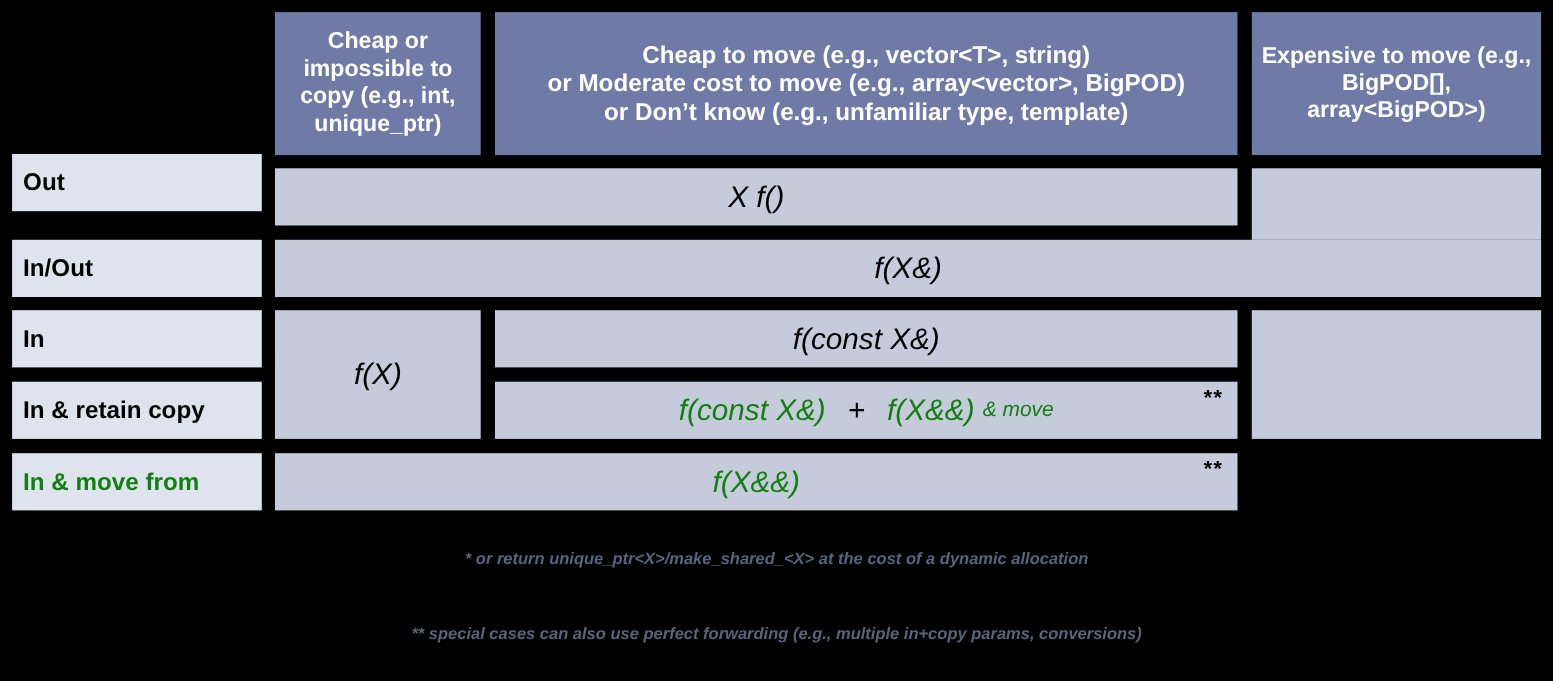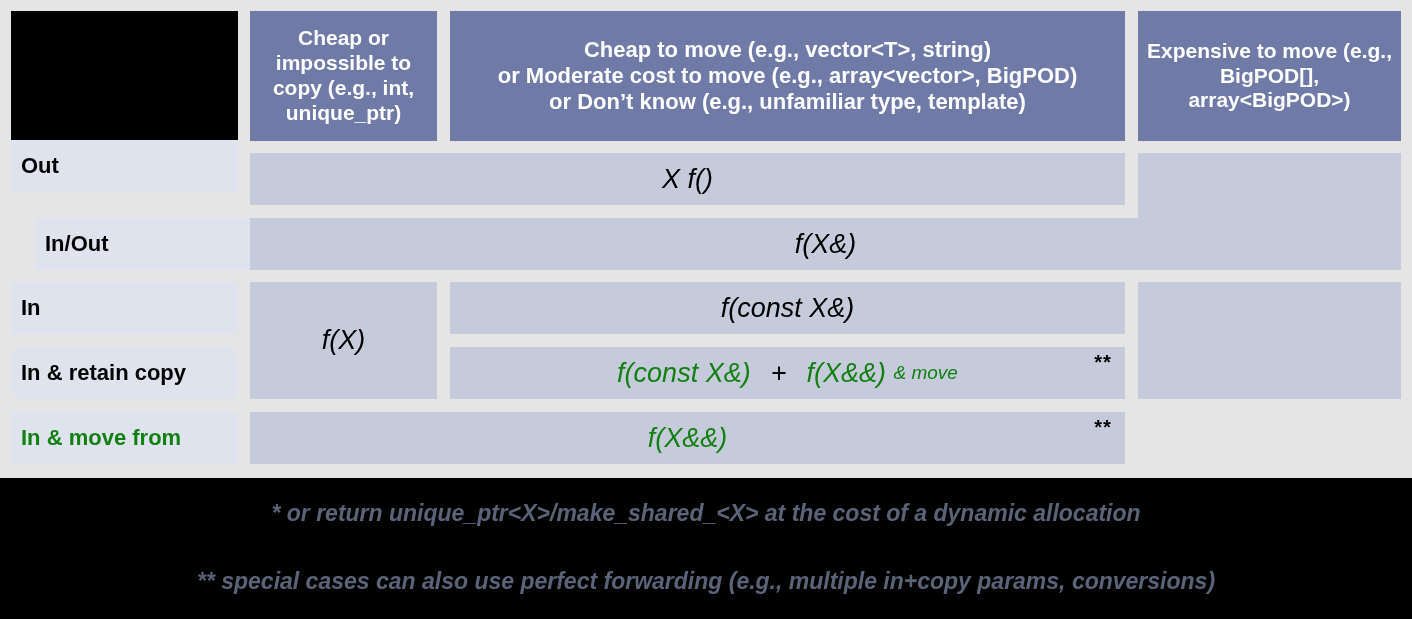--- a/index.html
+++ b/index.html
@@ -13,21 +13,21 @@
     font-family: "Liberation Sans", sans-serif;
     overflow: hidden;
     position: relative;
   }
 
   #slide {
     position: absolute;
     left: 0; top: 0;
     width: 1412px;
     height: 619px;
-    background: #e5e5e5;
+    background: #000000;
   }
 
   
   .corner-block {
     position: absolute;
     left: 11px; top: 11px;
     width: 227px; height: 130px;
     background: #000000;
   }
 
@@ -105,21 +105,21 @@
     width: 1412px; height: 141px;
     background: #000000;
   }
   .footnote {
     position: absolute;
     width: 1412px;
     text-align: center;
     font-style: italic;
     font-weight: bold;
     color: #5a6378;
-    font-size: 23px;
+    font-size: 15px;
     font-family: "Liberation Sans", sans-serif;
   }
   #footnote-1 { top: 500px; }
   #footnote-2 { top: 568px; }
 </style>
 </head>
 <body>
 
 <div id="slide">
 
@@ -145,23 +145,23 @@
     </div>
   </div>
 
   <div class="hdr" id="hdr-expensive">
     <div>
       <b>Expensive to move</b><span class="lt"> (e.g., BigPOD</span><b>[]</b><span class="lt">, array&lt;BigPOD&gt;)</span>
     </div>
   </div>
 
   <div class="rowlabel" style="top:140px;">Out</div>
-  <div class="rowlabel" style="top:218px;margin-left:24px;">In/Out</div>
+  <div class="rowlabel" style="top:218px;">In/Out</div>
   <div class="rowlabel" style="top:282px;">In</div>
-  <div class="rowlabel" style="top:347px;border-radius:10px;">In &amp; retain copy</div>
+  <div class="rowlabel" style="top:347px;">In &amp; retain copy</div>
   <div class="rowlabel green" style="top:412px;">In &amp; move from</div>
 
   <div class="cell" style="left:250px; top:153px; width:875px; height:52px;">X f()</div>
   <div class="cell blank" style="left:1138px; top:153px; width:263px; height:65px;"></div>
 
   <div class="cell" style="left:250px; top:218px; width:1151px; height:52px;">f(X&amp;)</div>
 
   <div class="cell" style="left:250px; top:282px; width:187px; height:117px;">f(X)</div>
 
   <div class="cell" style="left:450px; top:282px; width:675px; height:52px;">f(const X&amp;)</div>

